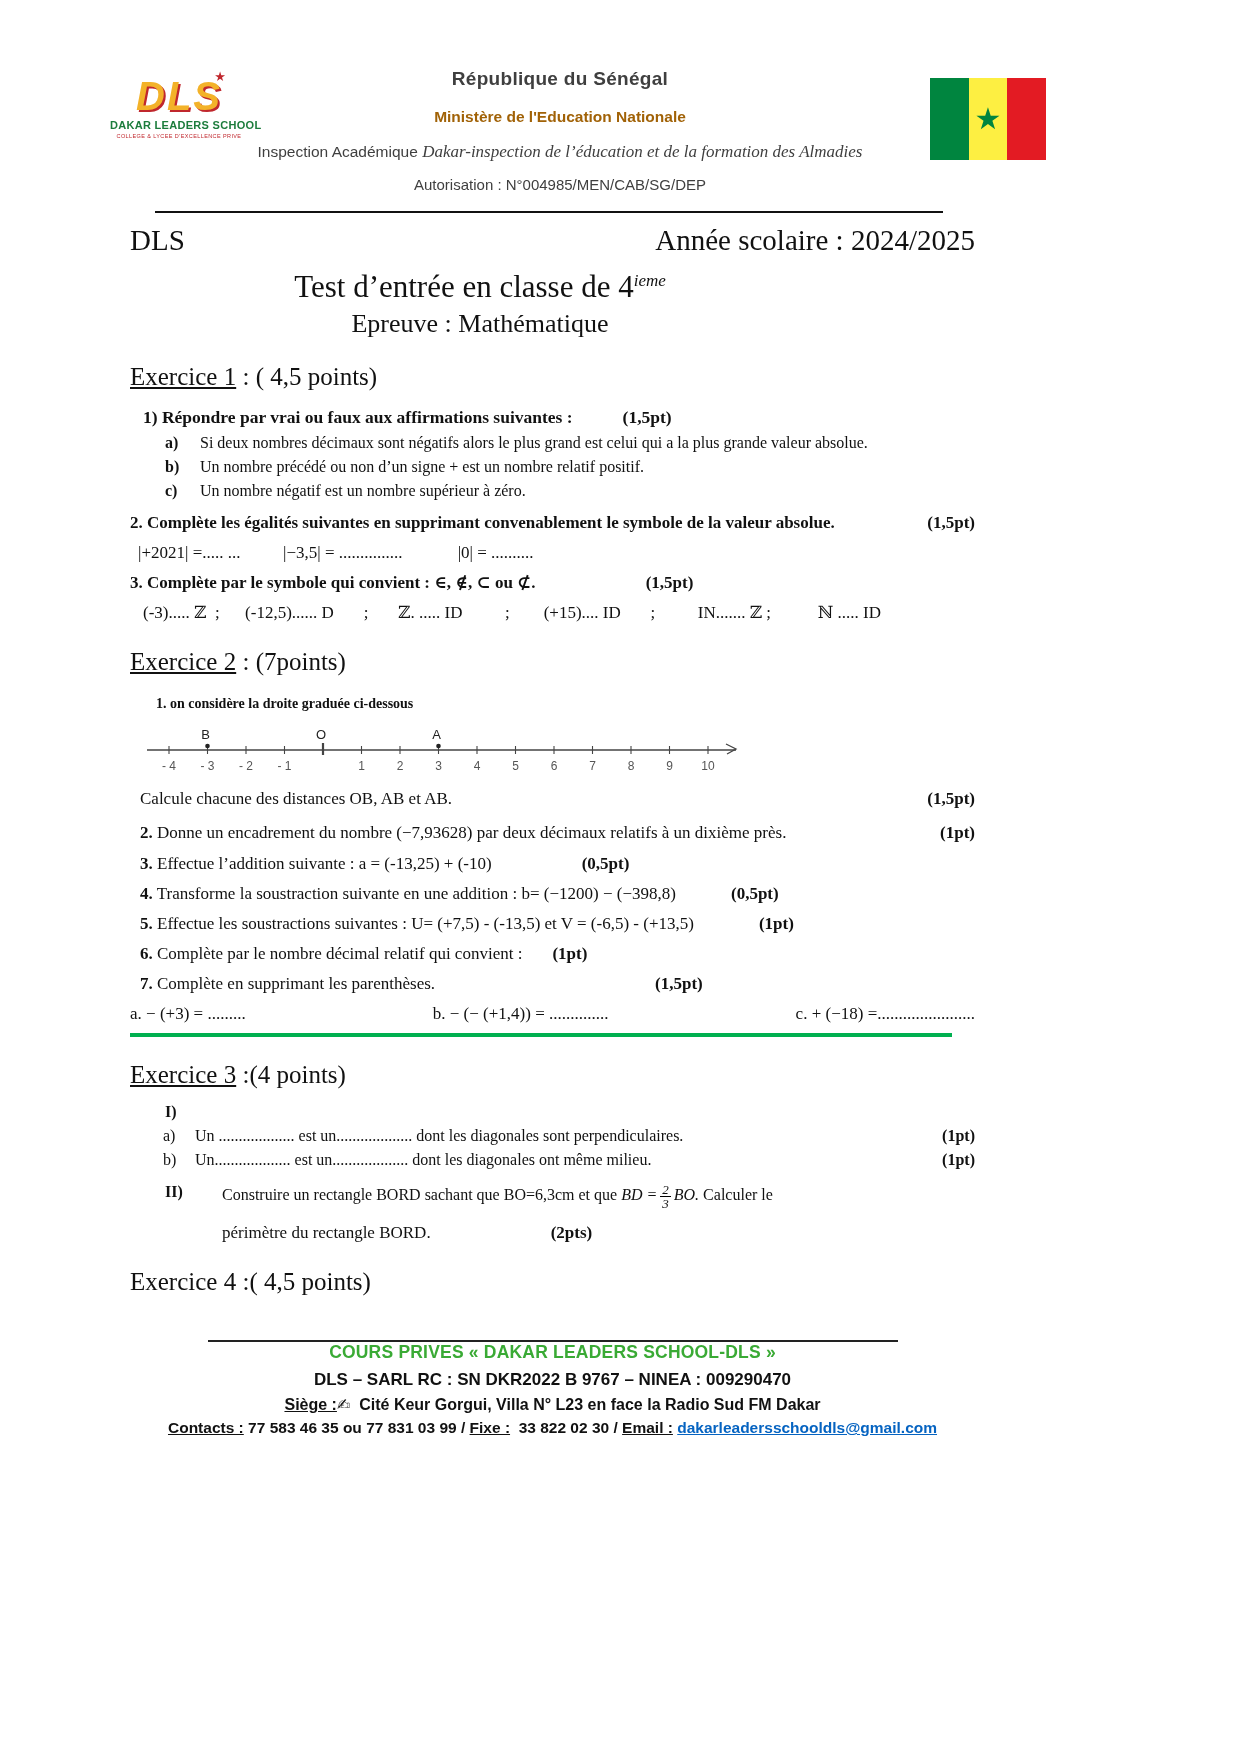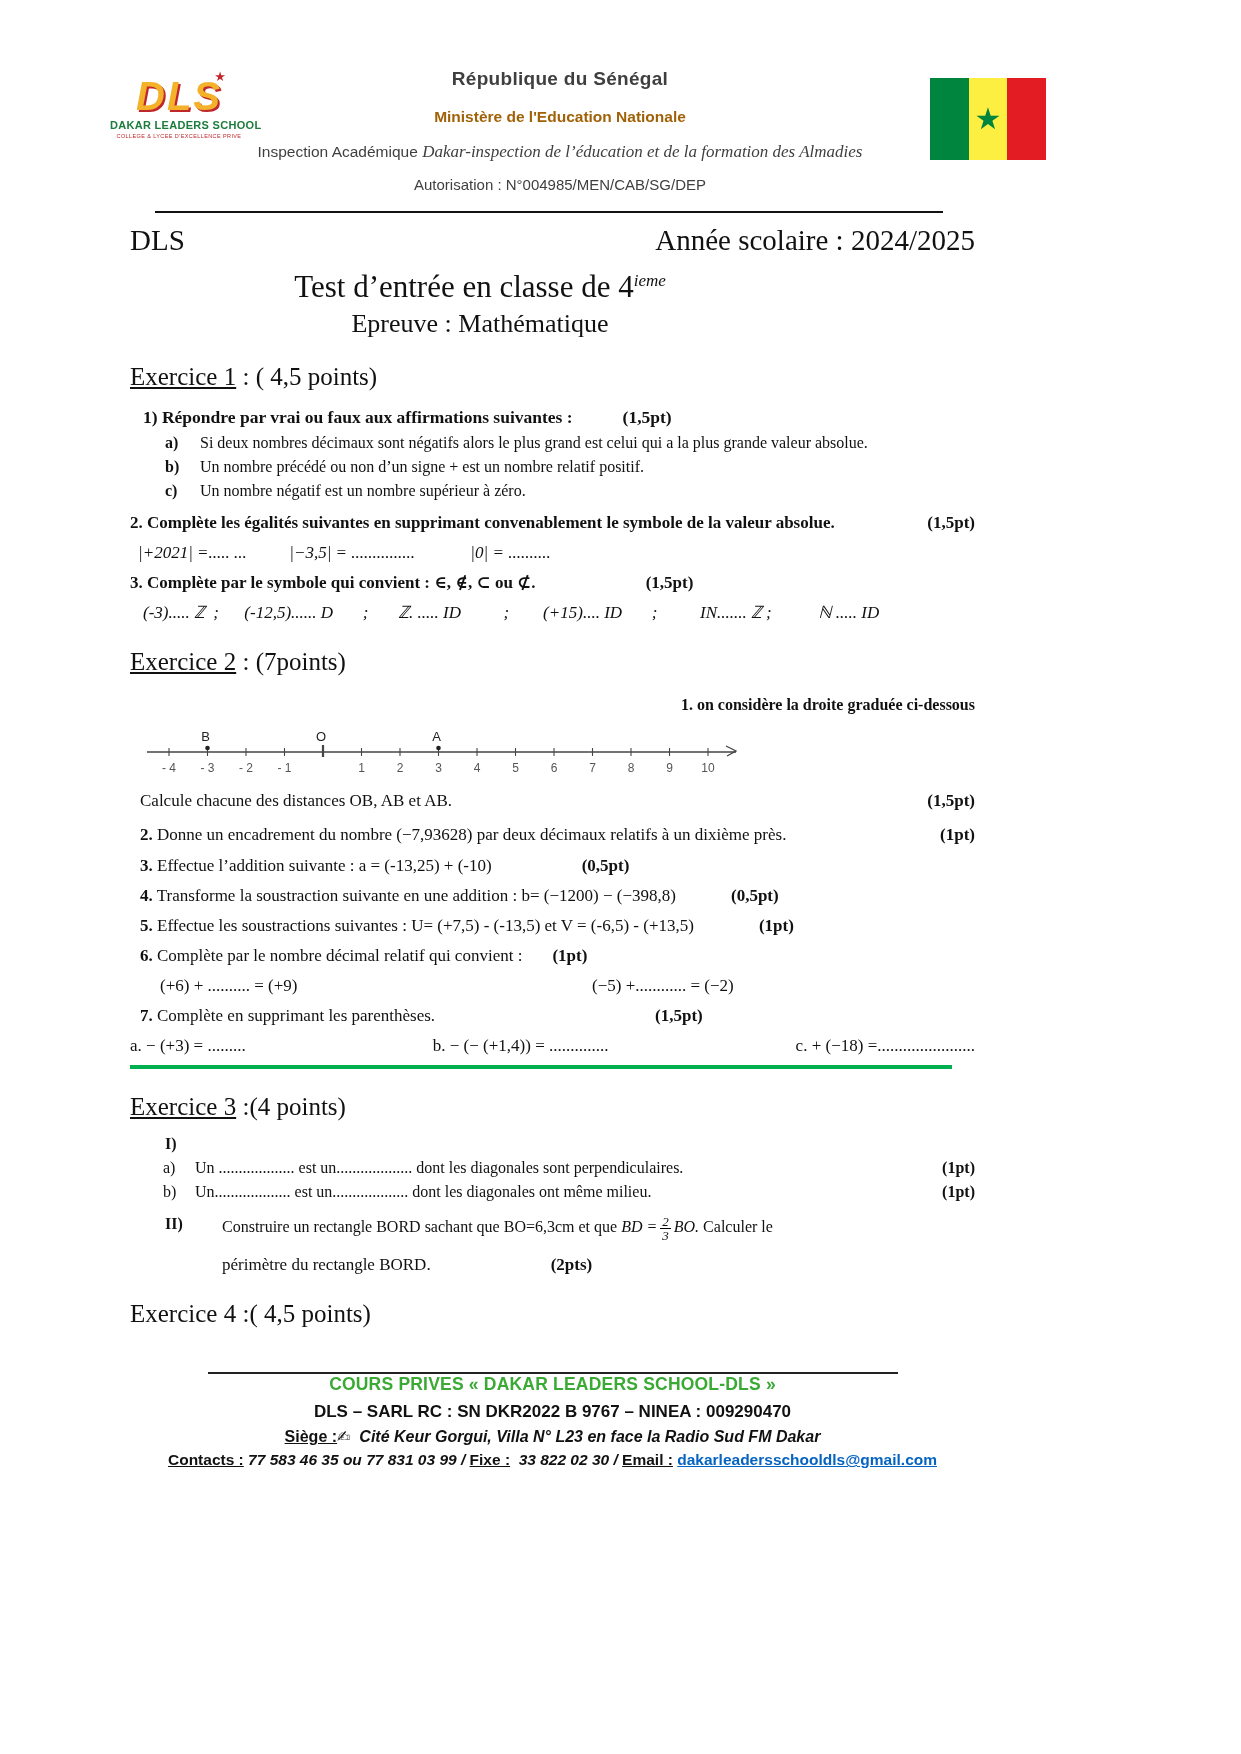--- a/index.html
+++ b/index.html
@@ -43,31 +43,31 @@
   .subject{font-size:26px;margin-top:4px;}
 
   .exr-head{font-size:25px;margin-top:24px;}
   .exr-head .u{text-decoration:underline;text-align:center;}
 
   .row{font-size:17px;margin-top:8px;line-height:1.3;}
   .bold{font-weight:bold;}
   .pts{font-weight:bold;white-space:nowrap;}
   .flexrow{display:flex;justify-content:space-between;}
   .nowrap{white-space:nowrap;margin-top:12px;}
-  .pre{white-space:pre-wrap;font-style:italic;}
+  .pre{white-space:pre-wrap;}
   .num{font-weight:bold;}
 
   .q1-line{margin-left:13px;margin-top:16px;font-weight:bold;font-size:17.5px;}
   .abc-row{margin-left:35px;display:flex;margin-top:6px;}
   .abc-label{width:35px;flex:none;font-weight:bold;}
   .abc-text{flex:1;}
   .blank-line{margin-left:8px;}
   .sym-line{margin-left:13px;}
 
-  .ex2-q1{margin-left:26px;margin-top:20px;font-weight:bold;font-size:16px;text-align:right;}
+  .ex2-q1{margin-left:26px;margin-top:20px;font-weight:bold;font-size:14px;}
   .numberline{margin-left:15px;margin-top:6px;}
   .indent10{margin-left:10px;}
   .q6-pair{margin-left:30px;display:flex;}
   .q6-left{width:432px;flex:none;}
   .green-rule{height:4px;background:#00b050;width:822px;margin-top:8px;}
 
   .roman-row{display:flex;margin-left:35px;margin-top:14px;}
   .roman-label{width:57px;flex:none;font-weight:bold;}
   .ab-row{display:flex;justify-content:space-between;margin-left:33px;margin-top:6px;}
   .ab-left{display:flex;}
@@ -216,24 +216,20 @@
     </div>
 
     <div class="row indent10"><span class="num">3.</span> <span>Effectue l’addition suivante :    a = (-13,25) + (-10)</span><span class="pts ml90">(0,5pt)</span></div>
 
     <div class="row indent10"><span class="num">4.</span> <span>Transforme la soustraction suivante en une addition : b= (−1200) − (−398,8)</span><span class="pts ml55">(0,5pt)</span></div>
 
     <div class="row indent10"><span class="num">5.</span> <span>Effectue les soustractions suivantes :  U= (+7,5) - (-13,5)  et V = (-6,5) - (+13,5)</span><span class="pts ml65">(1pt)</span></div>
 
     <div class="row indent10"><span class="num">6.</span> <span>Complète par le nombre décimal relatif qui convient :</span><span class="pts ml30">(1pt)</span></div>
 
-    <div class="row q6-pair">
-      <span class="q6-left">(+6) + .......... = (+9)</span>
-      <span>(−5) +............ = (−2)</span>
-    </div>
 
     <div class="row indent10"><span class="num">7.</span> <span>Complète  en supprimant les parenthèses.</span><span class="pts ml220">(1,5pt)</span></div>
 
     <div class="row flexrow">
       <span>a. − (+3) =  .........</span>
       <span>b. − (− (+1,4)) = ..............</span>
       <span>c. + (−18) =.......................</span>
     </div>
 
     <div class="green-rule"></div>

